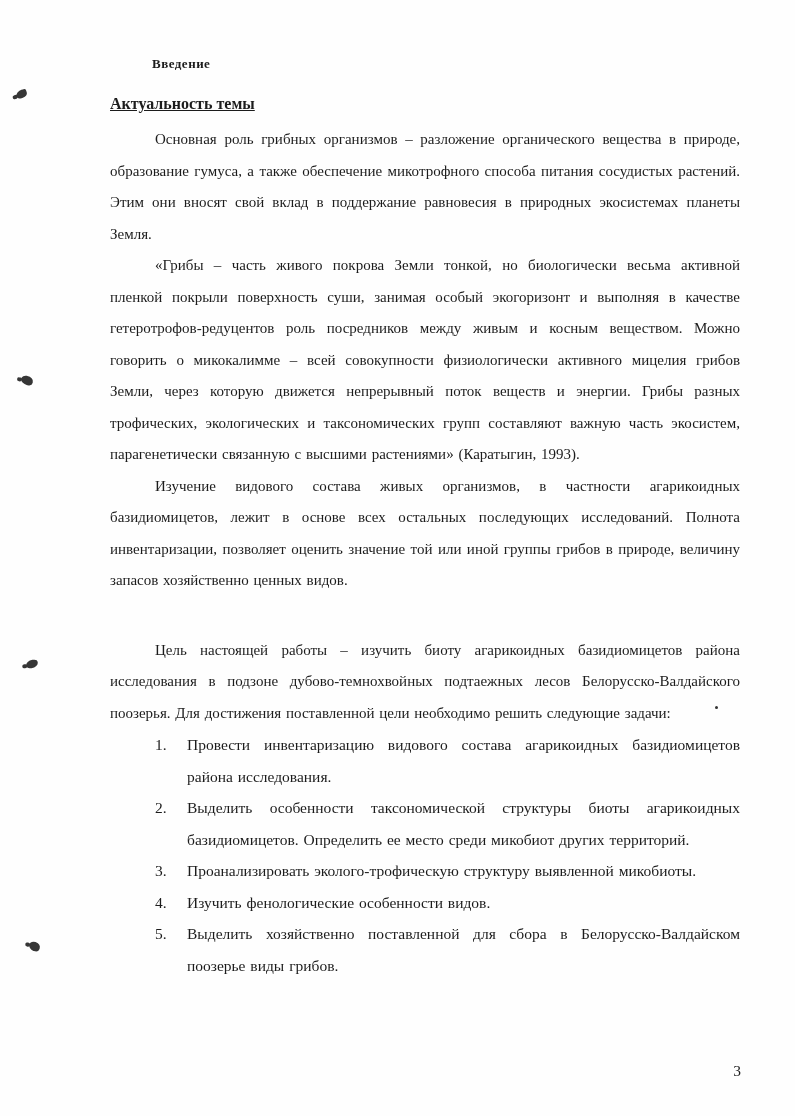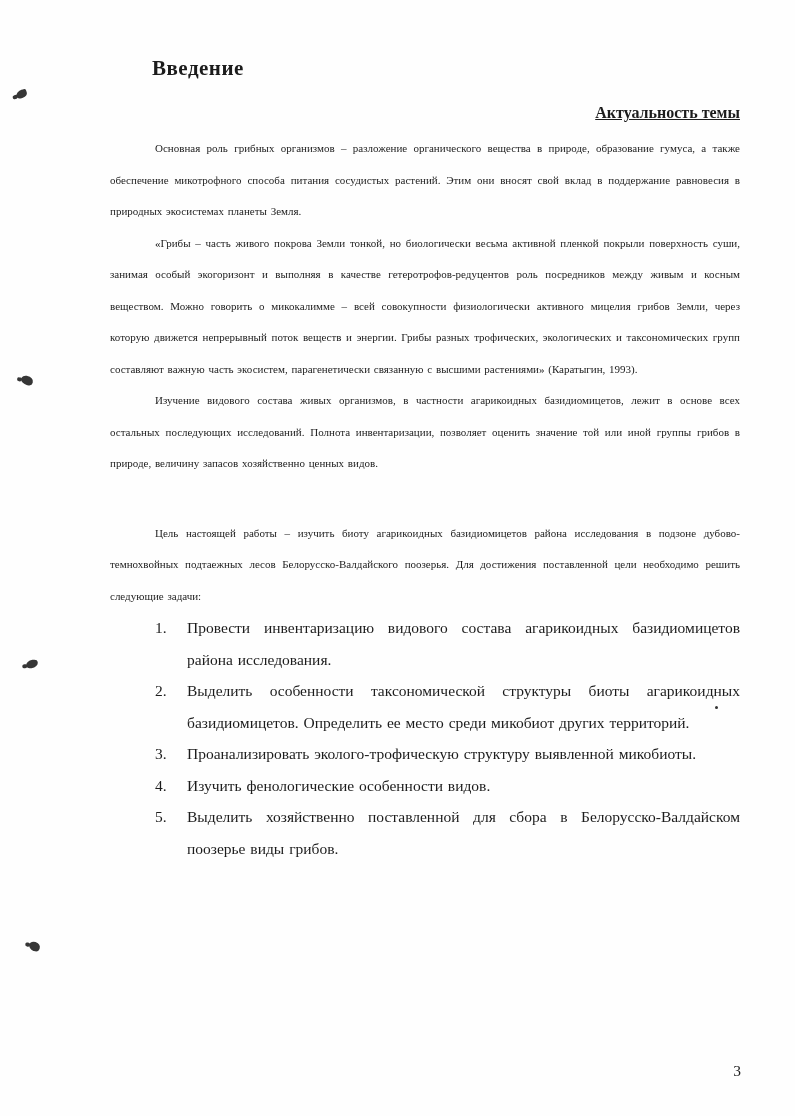--- a/index.html
+++ b/index.html
@@ -15,37 +15,36 @@
   .page {
     position: relative;
     width: 795px;
     height: 1116px;
     background: #fefefe;
     padding: 56px 55px 0 110px;
     color: #1c1c1c;
   }
 
   .doc-title {
-    font-size: 21px;
+    font-size: 13px;
     font-weight: bold;
     margin-left: 42px;
     margin-bottom: 16px;
     letter-spacing: 0.5px;
   }
 
   .section-heading {
     font-size: 16px;
     text-decoration: underline;
     margin-bottom: 4px;
     line-height: 32px;
-    text-align: right;
   }
 
   .para {
-    font-size: 11px;
+    font-size: 15px;
     line-height: 31.5px;
     text-align: justify;
     text-indent: 45px;
     word-spacing: 1px;
   }
 
   .section-gap { height: 38px; }
 
   .tasks { margin-top: 0; }
 

